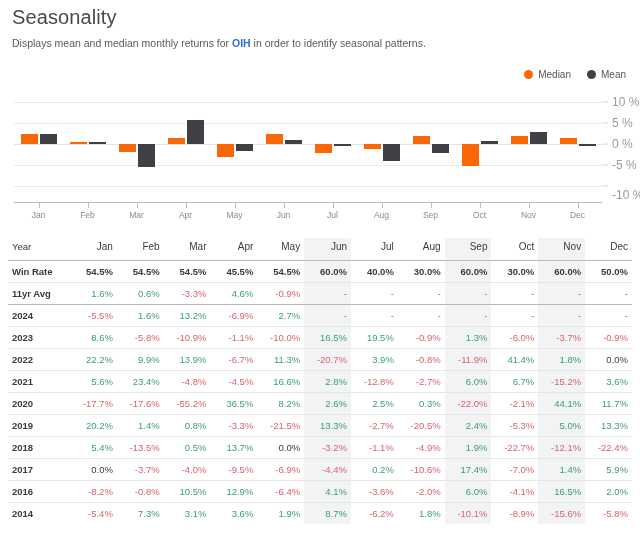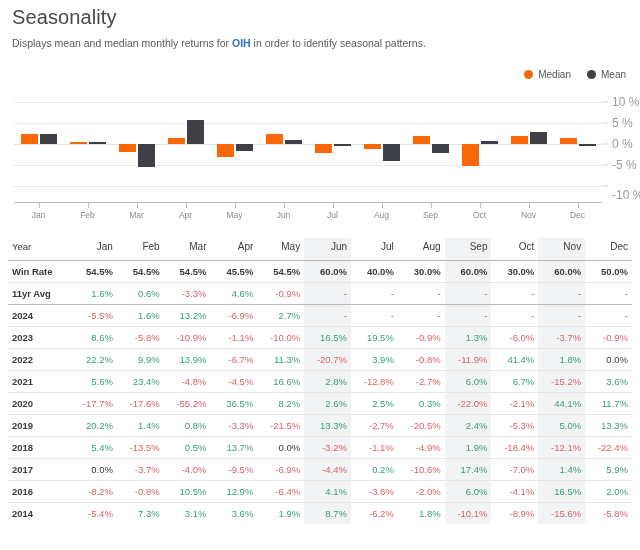--- a/index.html
+++ b/index.html
@@ -430,21 +430,21 @@
             <td class="rowhead">2018</td>
             <td class="pos">5.4%</td>
             <td class="neg">-13.5%</td>
             <td class="pos">0.5%</td>
             <td class="pos">13.7%</td>
             <td class="neu">0.0%</td>
             <td class="neg shaded">-3.2%</td>
             <td class="neg">-1.1%</td>
             <td class="neg">-4.9%</td>
             <td class="pos shaded">1.9%</td>
-            <td class="neg">-18.4%</td>
+            <td class="neg">-22.7%</td>
             <td class="neg shaded">-12.1%</td>
             <td class="neg">-22.4%</td>
           </tr>
           <tr>
             <td class="rowhead">2017</td>
             <td class="neu">0.0%</td>
             <td class="neg">-3.7%</td>
             <td class="neg">-4.0%</td>
             <td class="neg">-9.5%</td>
             <td class="neg">-6.9%</td>

